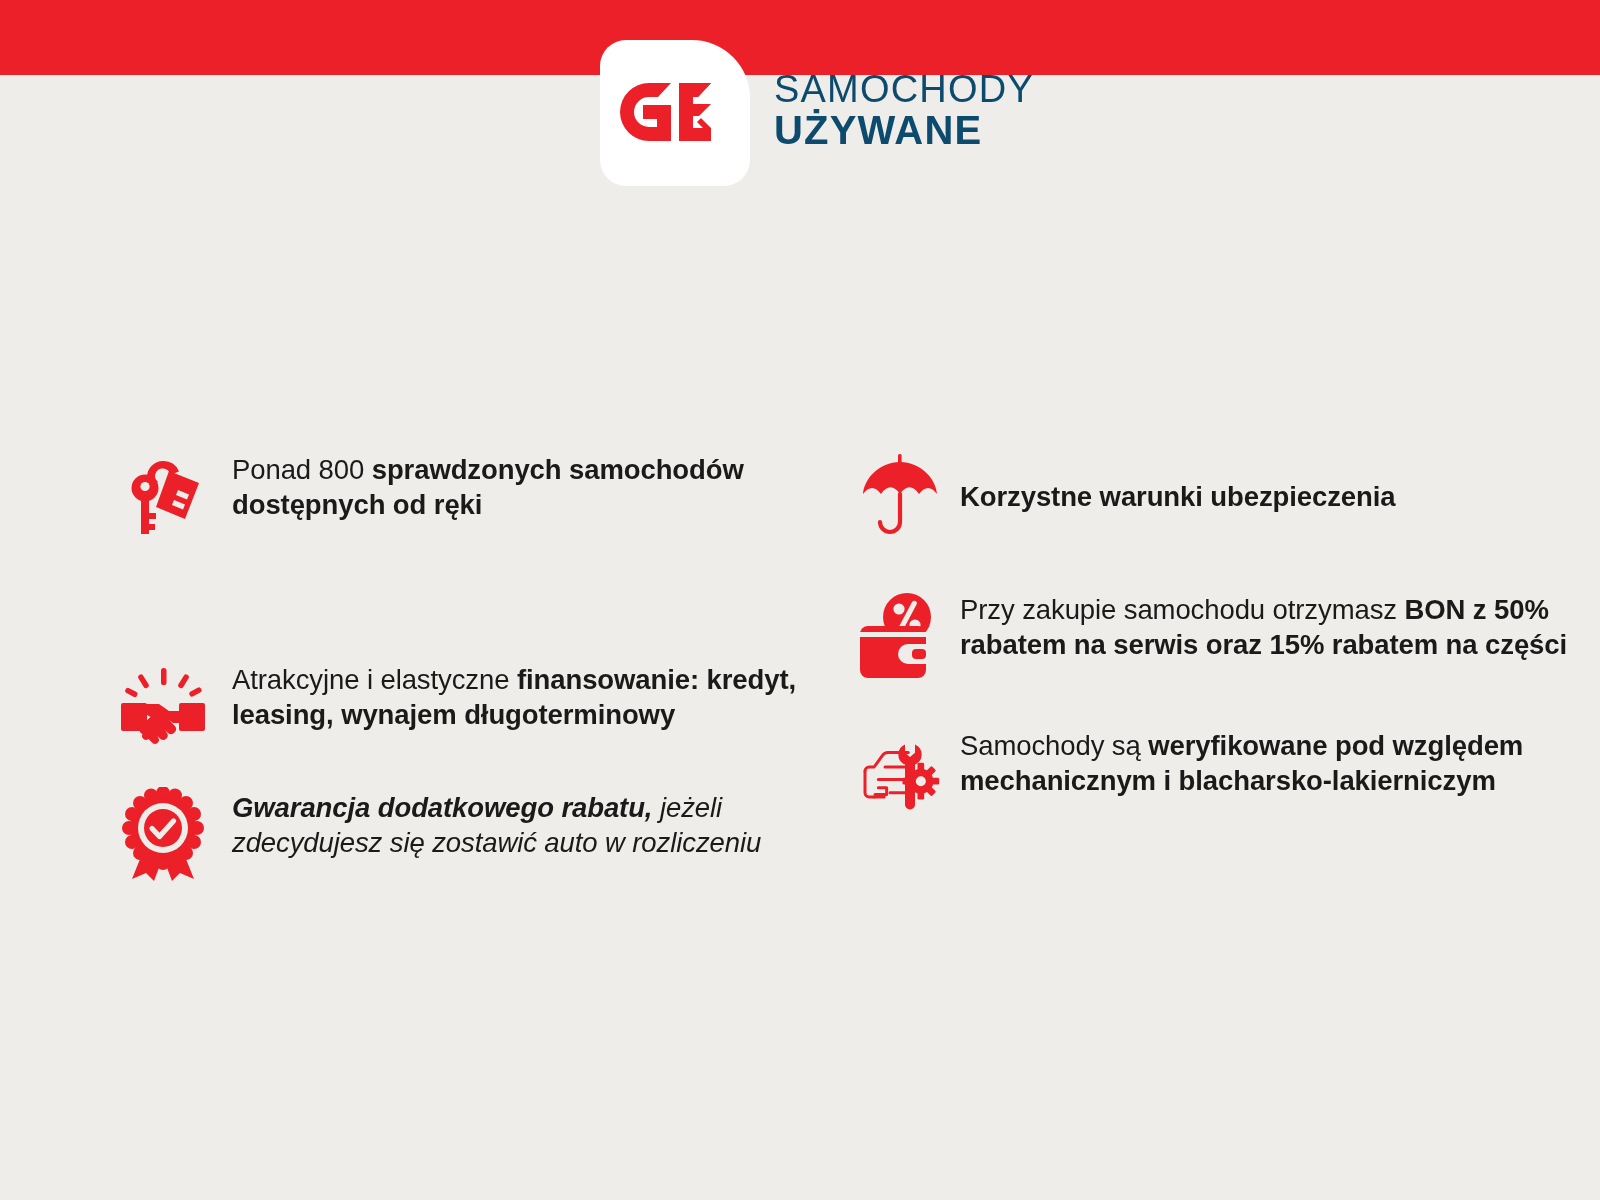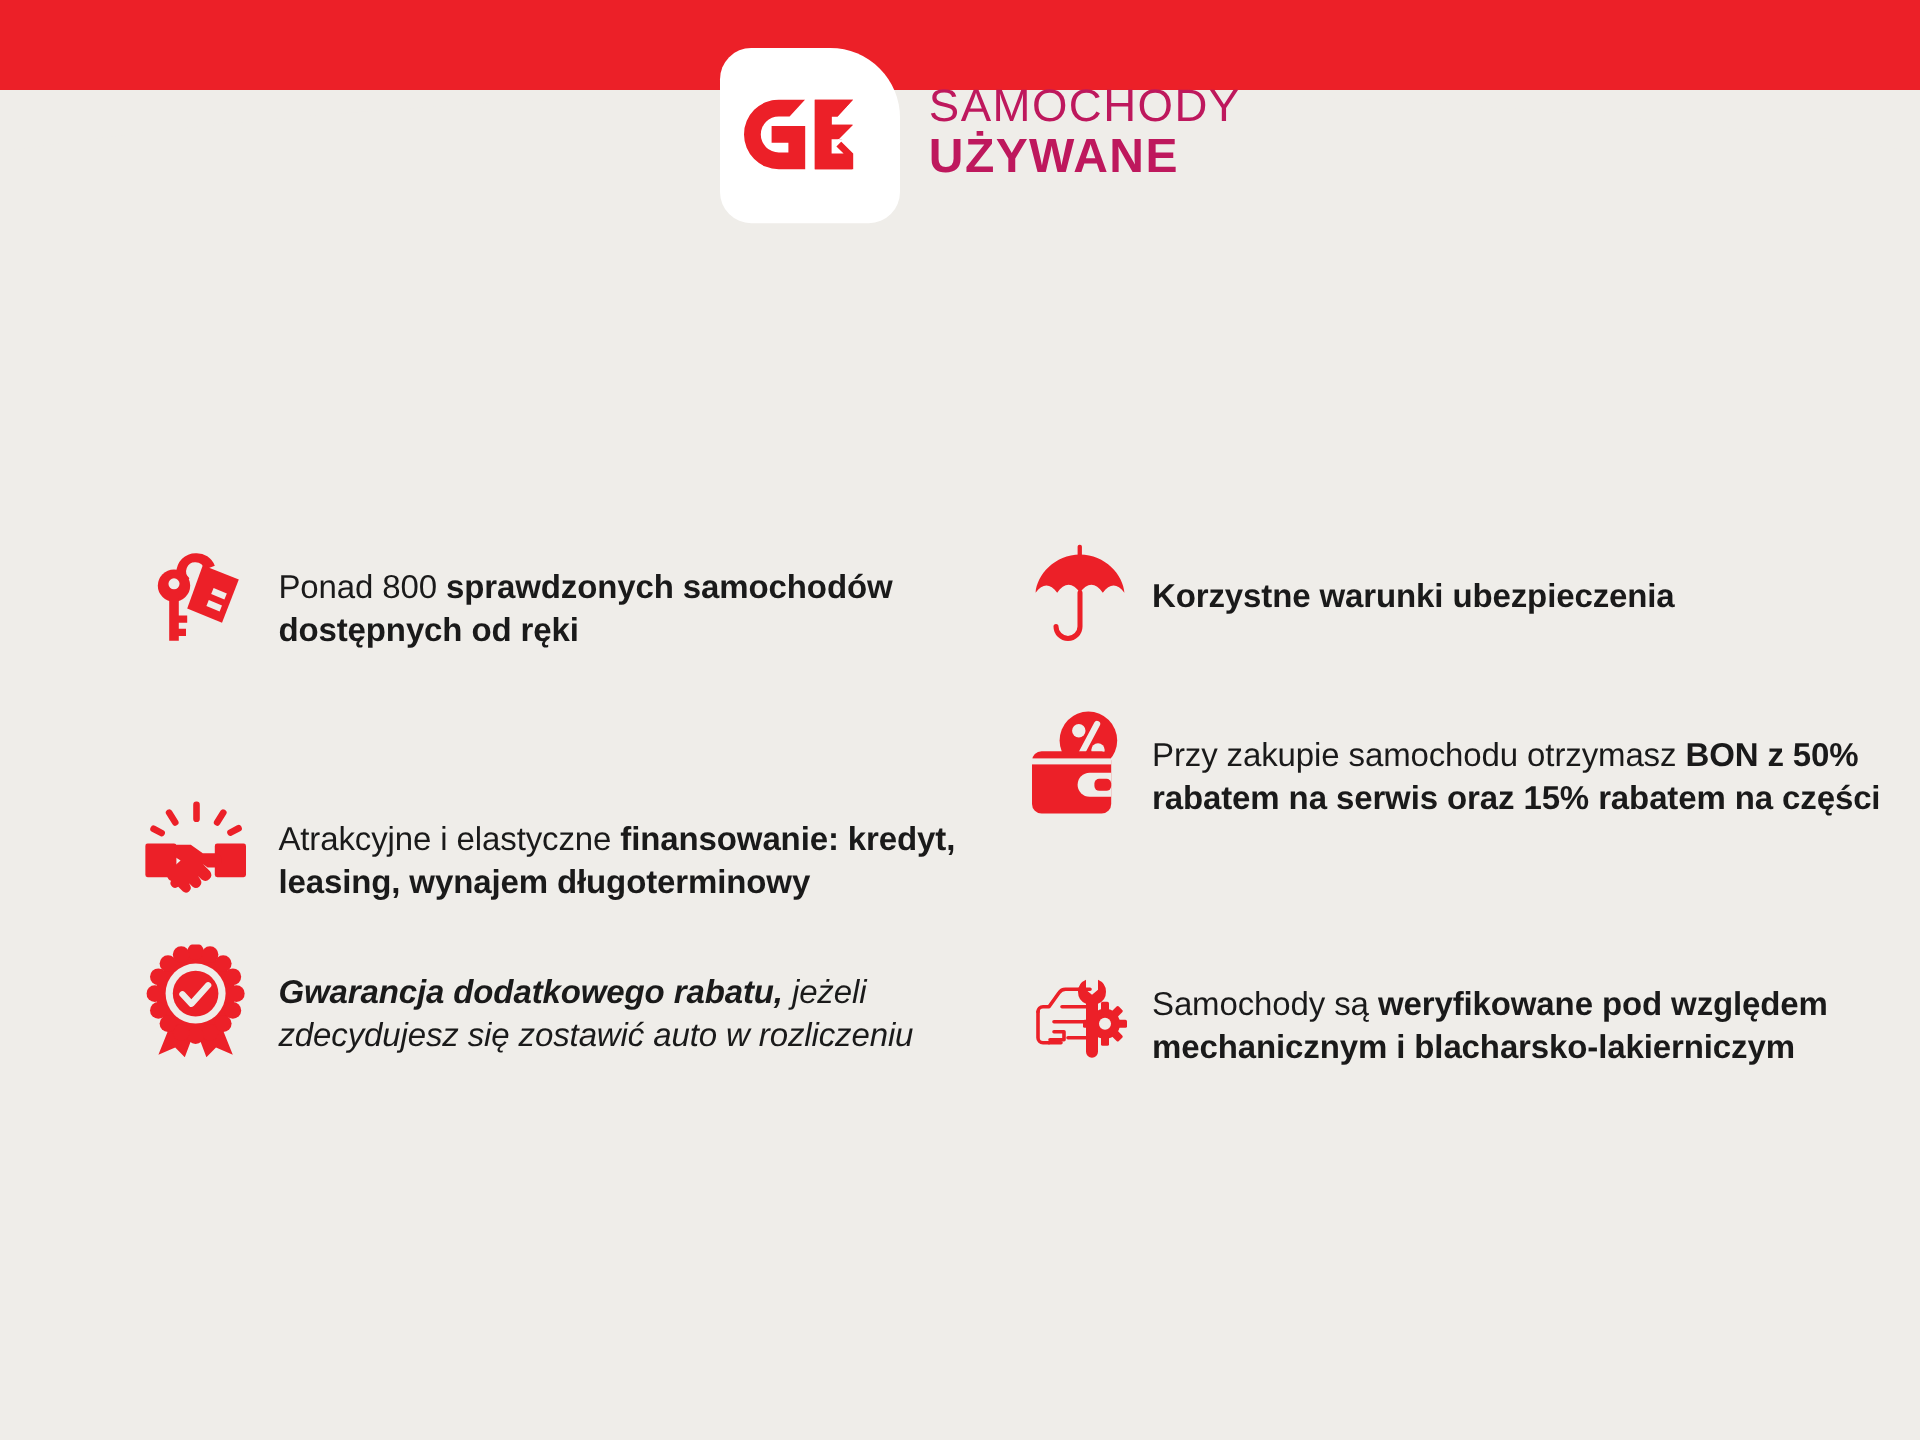--- a/index.html
+++ b/index.html
@@ -66,21 +66,21 @@
     
     border-top-right-radius: 58px;
     display: flex;
     align-items: center;
     justify-content: center;
   }
   .logo-gb {
     display: block;
   }
   .logo-text {
-    color: #be185d;
+    color: #0c4a6e;
     line-height: 1.04;
     padding-bottom: 4px;
   }
   .logo-text .l1 {
     display: block;
     font-size: 38px;
     font-weight: 400;
     letter-spacing: 1.2px;
   }
   .logo-text .l2 {
@@ -99,21 +99,21 @@
     display: grid;
     grid-template-columns: 720px 720px;
     column-gap: 20px;
     padding-left: 120px;
     row-gap: 0;
   }
   .col { display: flex; flex-direction: column; }
 
   .feature {
     display: flex;
-    align-items: flex-end;
+    align-items: flex-start;
     gap: 26px;
   }
   .feature .icon-slot {
     flex: 0 0 86px;
     width: 86px;
     height: 92px;
     display: flex;
     align-items: center;
     justify-content: center;
   }
@@ -127,21 +127,21 @@
   .feature .txt b { font-weight: 700; }
   .feature .txt .reg { font-weight: 400; }
 
   
   .col-left  .feature:nth-child(1) { margin-top: 10px; }
   .col-left  .feature:nth-child(2) { margin-top: 118px; }
   .col-left  .feature:nth-child(3) { margin-top: 36px; font-style: italic; }
 
   .col-right .feature:nth-child(1) { margin-top: 10px; }
   .col-right .feature:nth-child(2) { margin-top: 48px; }
-  .col-right .feature:nth-child(3) { margin-top: 116px; }
+  .col-right .feature:nth-child(3) { margin-top: 44px; }
 
   .col-right .feature .icon-slot { flex-basis: 80px; width: 80px; }
   .col-right .feature { gap: 20px; }
   .col-left  .feature { gap: 26px; }
 
   
   .feature.single { align-items: center; }
 </style>
 </head>
 <body>

